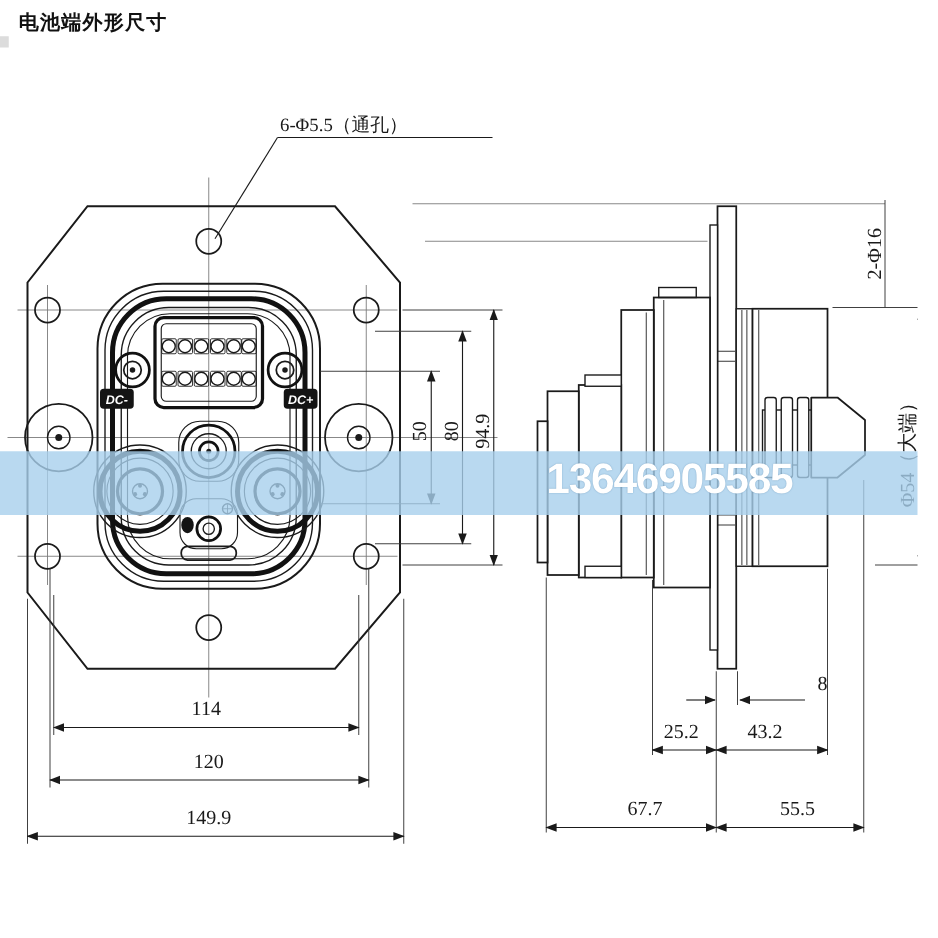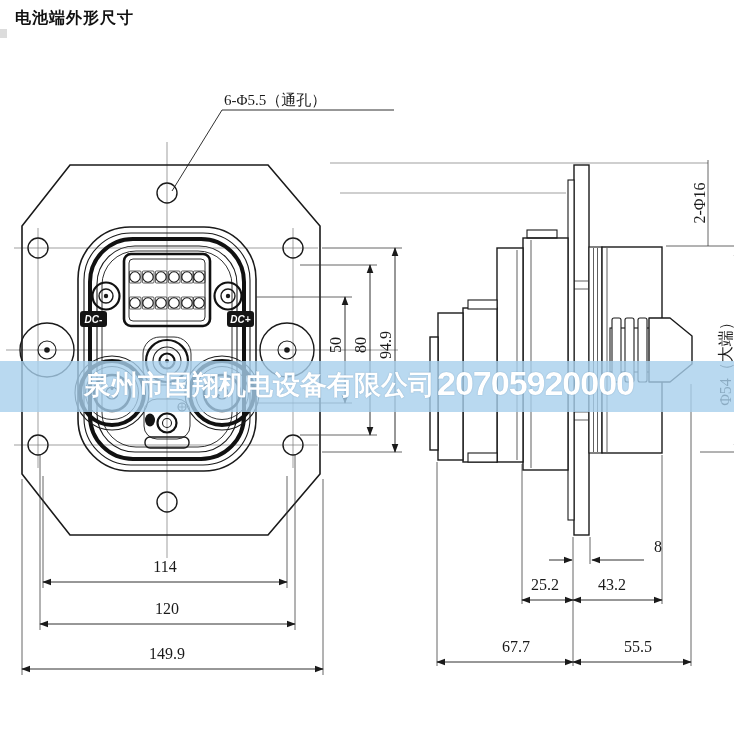--- a/index.html
+++ b/index.html
@@ -294,17 +294,16 @@
         <text class="dimtxt" x="701" y="207" text-anchor="middle" transform="rotate(-90 701 203)">2-Φ16</text>
         <line class="dim" x1="737" y1="248" x2="737" y2="452" marker-start="url(#arr)" marker-end="url(#arr)"></line>
         <line class="ext" x1="700" y1="452" x2="748" y2="452"></line>
         <text class="dimtxt" x="731" y="360" text-anchor="middle" transform="rotate(-90 731 360)">Φ54（大端）</text>
       </g>
     </g>
   </svg>
 
   
   <div id="band">
-    <span class="company">泉州市国翔机电设备有限公司</span>
-    <span class="phone">20705920000</span>
+    <span class="phone">13646905585</span>
   </div>
 
 </div>
 
 </body></html>

